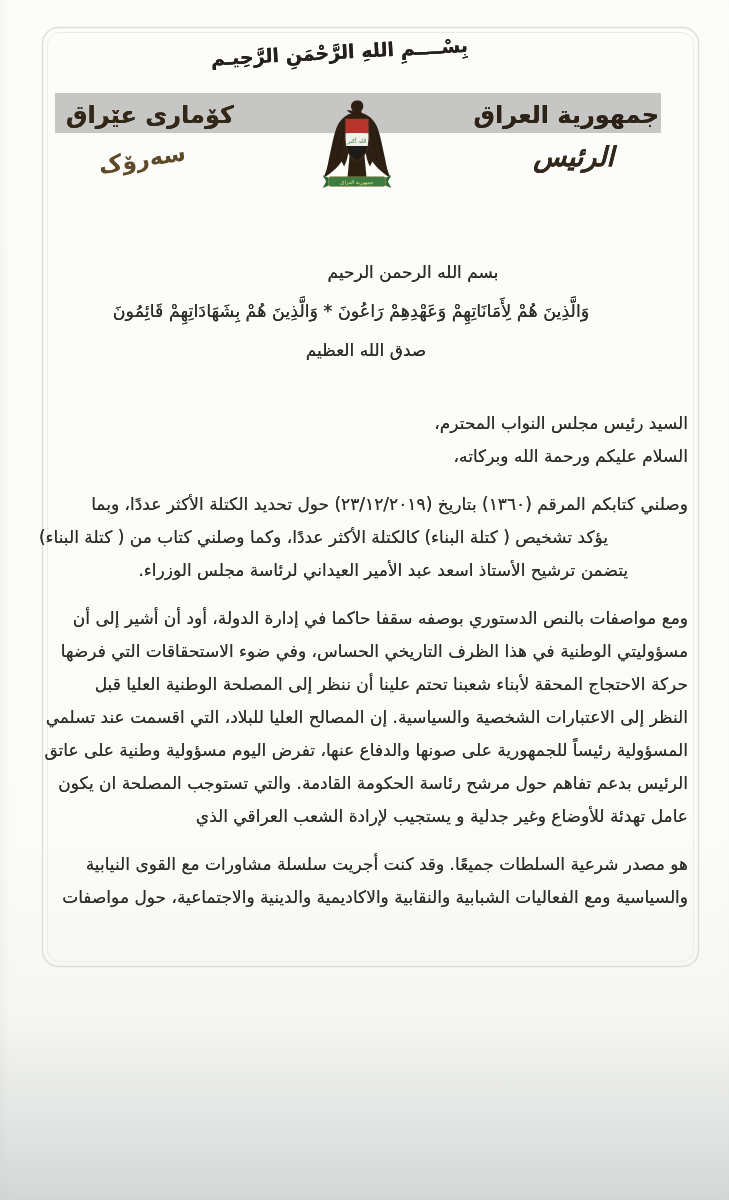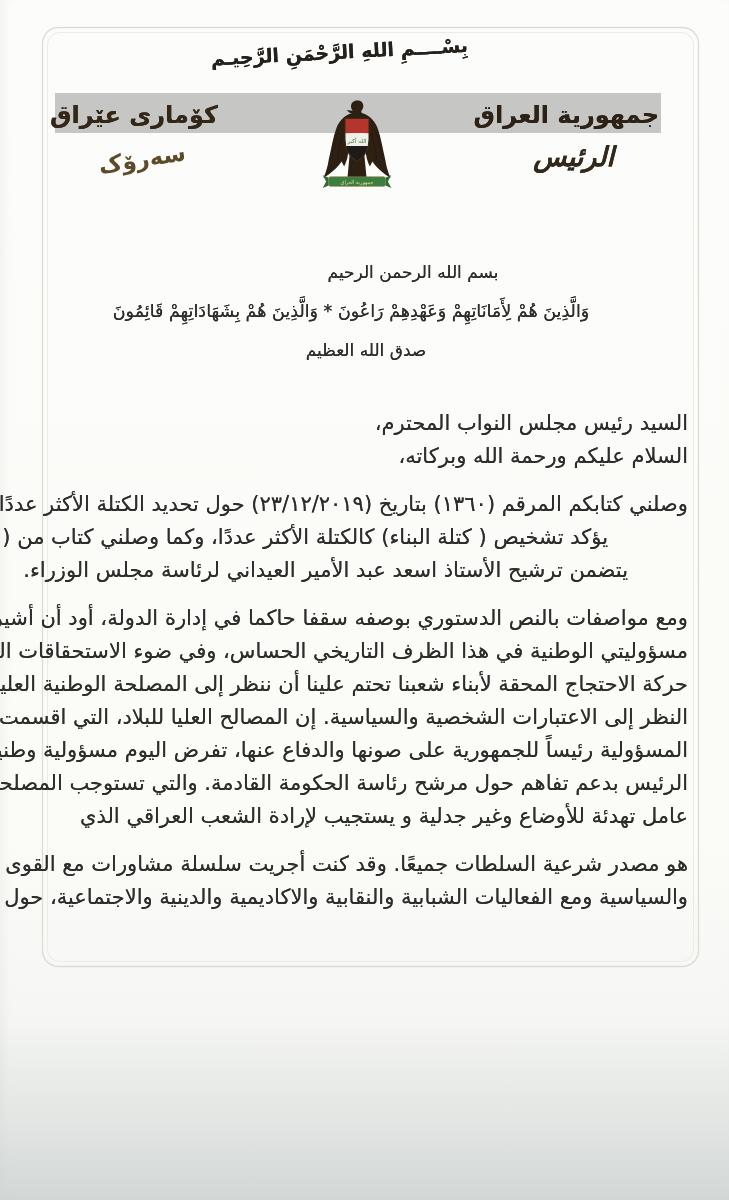--- a/index.html
+++ b/index.html
@@ -18,21 +18,21 @@
     position:absolute;left:55px;top:93px;width:606px;height:40px;
     background:#c6c7c5;
   }
   .bismillah{
     position:absolute;left:238px;top:40px;width:230px;
     text-align:center;font-size:19px;font-weight:bold;color:#24201b;
     transform:rotate(-3deg);white-space:nowrap;letter-spacing:0px;
     text-shadow:0 0 0.4px #24201b;
   }
   .rep-ku{
-    position:absolute;left:44px;top:97px;width:180px;height:36px;
+    position:absolute;left:60px;top:97px;width:180px;height:36px;
     font-size:24px;font-weight:bold;color:#332717;text-align:center;
     line-height:36px;white-space:nowrap;text-shadow:0 0 0.4px #332717;
   }
   .rep-ar{
     position:absolute;right:70px;top:97px;width:180px;height:36px;
     font-size:24px;font-weight:bold;color:#2c2216;text-align:center;
     line-height:36px;white-space:nowrap;letter-spacing:-1px;text-shadow:0 0 0.4px #2c2216;
   }
   .pres-ku{
     position:absolute;left:92px;top:146px;width:100px;
@@ -57,21 +57,21 @@
     transform:translateX(20px);text-shadow:0 0 0.4px #2e2d2b;
   }
   .sadaqa{
     text-align:center;font-size:17px;line-height:30px;margin-top:6px;
     transform:translateX(35px);text-shadow:0 0 0.4px #2e2d2b;
   }
 
   .letter{
     position:absolute;right:41px;left:44px;top:407px;
     direction:rtl;text-align:right;
-    font-size:21px;line-height:33px;
+    font-size:17px;line-height:33px;
     text-shadow:0 0 0.4px rgba(46,45,43,0.85);
   }
   .tline{white-space:nowrap;}
   .para{margin-top:15px;padding-left:44px;}
 
   .scan-shade{
     position:absolute;left:0;bottom:0;width:729px;height:175px;
     background:linear-gradient(to bottom,rgba(216,220,218,0) 0%,rgba(216,220,218,0.45) 55%,rgba(206,211,209,0.8) 100%);
     pointer-events:none;
   }

